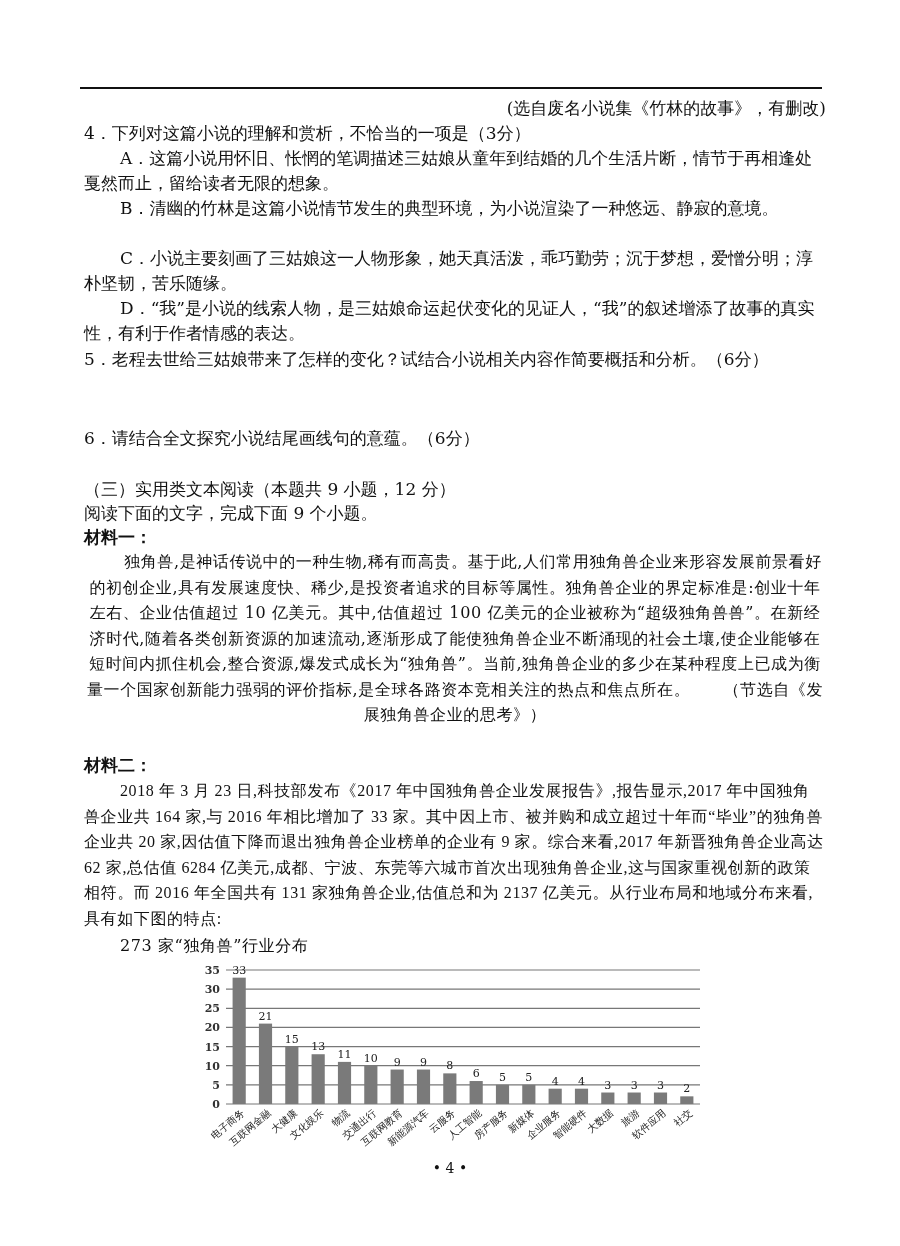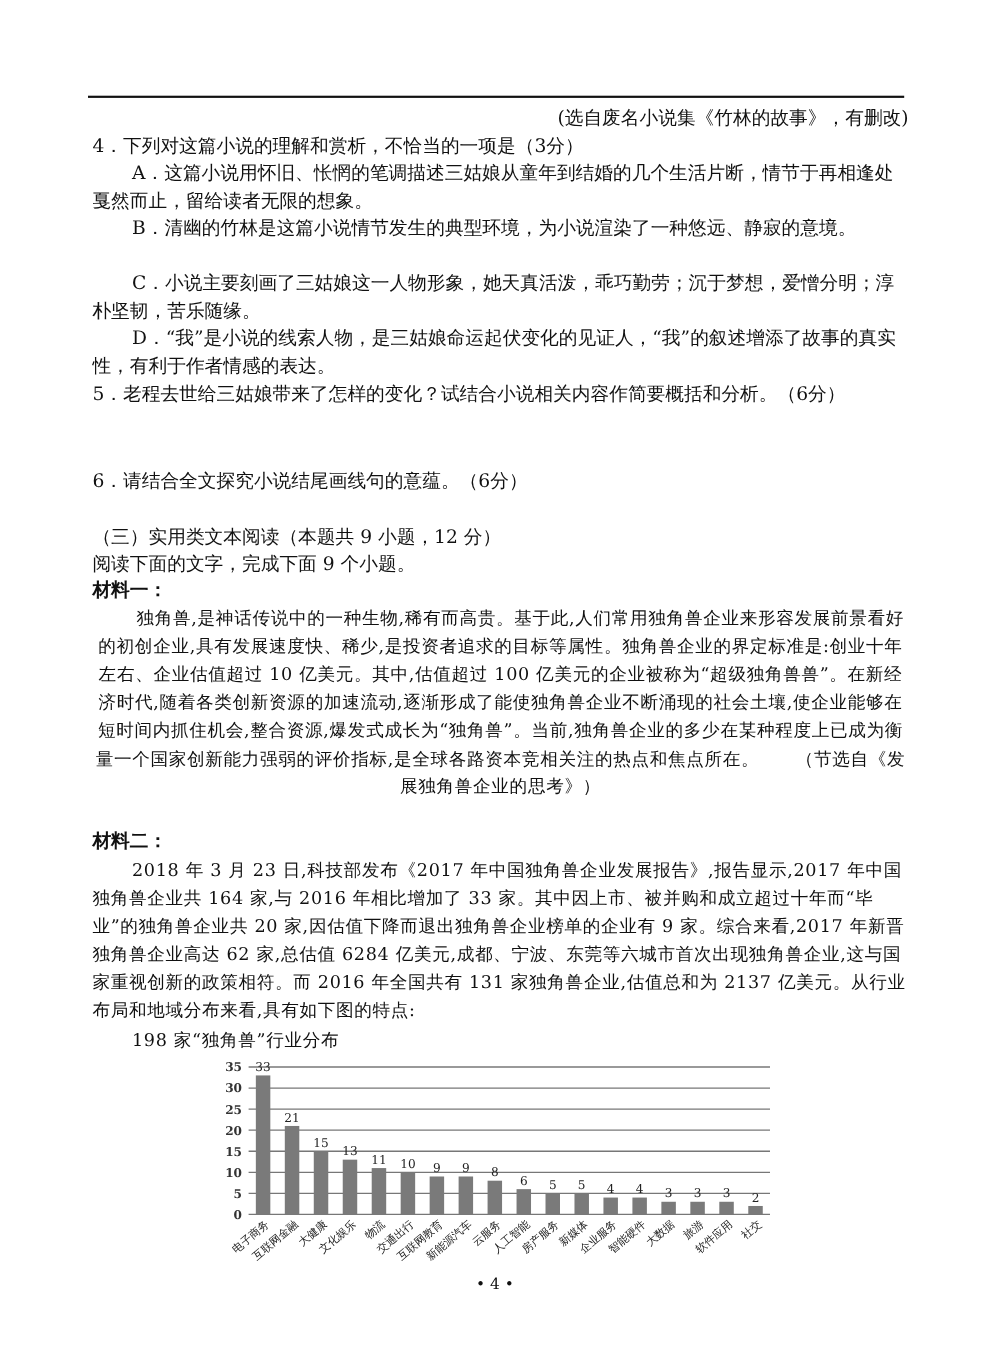--- a/index.html
+++ b/index.html
@@ -25,22 +25,22 @@
 <p class="p indent" style="top:192px;">B．清幽的竹林是这篇小说情节发生的典型环境，为小说渲染了一种悠远、静寂的意境。</p>
 <p class="p indent" style="top:242px;">C．小说主要刻画了三姑娘这一人物形象，她天真活泼，乖巧勤劳；沉于梦想，爱憎分明；淳朴坚韧，苦乐随缘。</p>
 <p class="p indent" style="top:292px;">D．“我”是小说的线索人物，是三姑娘命运起伏变化的见证人，“我”的叙述增添了故事的真实性，有利于作者情感的表达。</p>
 <p class="p" style="top:343px;">5．老程去世给三姑娘带来了怎样的变化？试结合小说相关内容作简要概括和分析。（6分）</p>
 <p class="p" style="top:422px;">6．请结合全文探究小说结尾画线句的意蕴。（6分）</p>
 <p class="p" style="top:473px;">（三）实用类文本阅读（本题共 9 小题，12 分）</p>
 <p class="p" style="top:497px;">阅读下面的文字，完成下面 9 个小题。</p>
 <p class="p bold" style="top:521px;">材料一：</p>
 <p class="p indent body2" style="top:545px;text-align:center;">独角兽,是神话传说中的一种生物,稀有而高贵。基于此,人们常用独角兽企业来形容发展前景看好的初创企业,具有发展速度快、稀少,是投资者追求的目标等属性。独角兽企业的界定标准是:创业十年左右、企业估值超过 10 亿美元。其中,估值超过 100 亿美元的企业被称为“超级独角兽兽”。在新经济时代,随着各类创新资源的加速流动,逐渐形成了能使独角兽企业不断涌现的社会土壤,使企业能够在短时间内抓住机会,整合资源,爆发式成长为“独角兽”。当前,独角兽企业的多少在某种程度上已成为衡量一个国家创新能力强弱的评价指标,是全球各路资本竞相关注的热点和焦点所在。　　（节选自《发展独角兽企业的思考》）</p>
 <p class="p bold" style="top:749px;">材料二：</p>
-<p class="p indent body2" style="top:774px;">2018 年 3 月 23 日,科技部发布《2017 年中国独角兽企业发展报告》,报告显示,2017 年中国独角兽企业共 164 家,与 2016 年相比增加了 33 家。其中因上市、被并购和成立超过十年而“毕业”的独角兽企业共 20 家,因估值下降而退出独角兽企业榜单的企业有 9 家。综合来看,2017 年新晋独角兽企业高达 62 家,总估值 6284 亿美元,成都、宁波、东莞等六城市首次出现独角兽企业,这与国家重视创新的政策相符。而 2016 年全国共有 131 家独角兽企业,估值总和为 2137 亿美元。从行业布局和地域分布来看,具有如下图的特点:</p>
-<p class="p indent body2" style="top:929px;">198 家“独角兽”行业分布</p>
+<p class="p indent body2" style="top:774px;font-family:Liberation Serif, serif;">2018 年 3 月 23 日,科技部发布《2017 年中国独角兽企业发展报告》,报告显示,2017 年中国独角兽企业共 164 家,与 2016 年相比增加了 33 家。其中因上市、被并购和成立超过十年而“毕业”的独角兽企业共 20 家,因估值下降而退出独角兽企业榜单的企业有 9 家。综合来看,2017 年新晋独角兽企业高达 62 家,总估值 6284 亿美元,成都、宁波、东莞等六城市首次出现独角兽企业,这与国家重视创新的政策相符。而 2016 年全国共有 131 家独角兽企业,估值总和为 2137 亿美元。从行业布局和地域分布来看,具有如下图的特点:</p>
+<p class="p indent body2" style="top:929px;">273 家“独角兽”行业分布</p>
 
 <svg class="chart" id="chart" viewBox="0 0 512 200">
     <line x1="34" x2="508" y1="146" y2="146" stroke="#777" stroke-width="1.2"></line>
     <text x="28" y="150" text-anchor="end" font-size="11" font-weight="bold" fill="#333" font-family="DejaVu Serif, serif">0</text>
     <line x1="34" x2="508" y1="126.85714285714286" y2="126.85714285714286" stroke="#777" stroke-width="1.2"></line>
     <text x="28" y="130.85714285714286" text-anchor="end" font-size="11" font-weight="bold" fill="#333" font-family="DejaVu Serif, serif">5</text>
     <line x1="34" x2="508" y1="107.71428571428572" y2="107.71428571428572" stroke="#777" stroke-width="1.2"></line>
     <text x="28" y="111.71428571428572" text-anchor="end" font-size="11" font-weight="bold" fill="#333" font-family="DejaVu Serif, serif">10</text>
     <line x1="34" x2="508" y1="88.57142857142858" y2="88.57142857142858" stroke="#777" stroke-width="1.2"></line>
     <text x="28" y="92.57142857142858" text-anchor="end" font-size="11" font-weight="bold" fill="#333" font-family="DejaVu Serif, serif">15</text>

